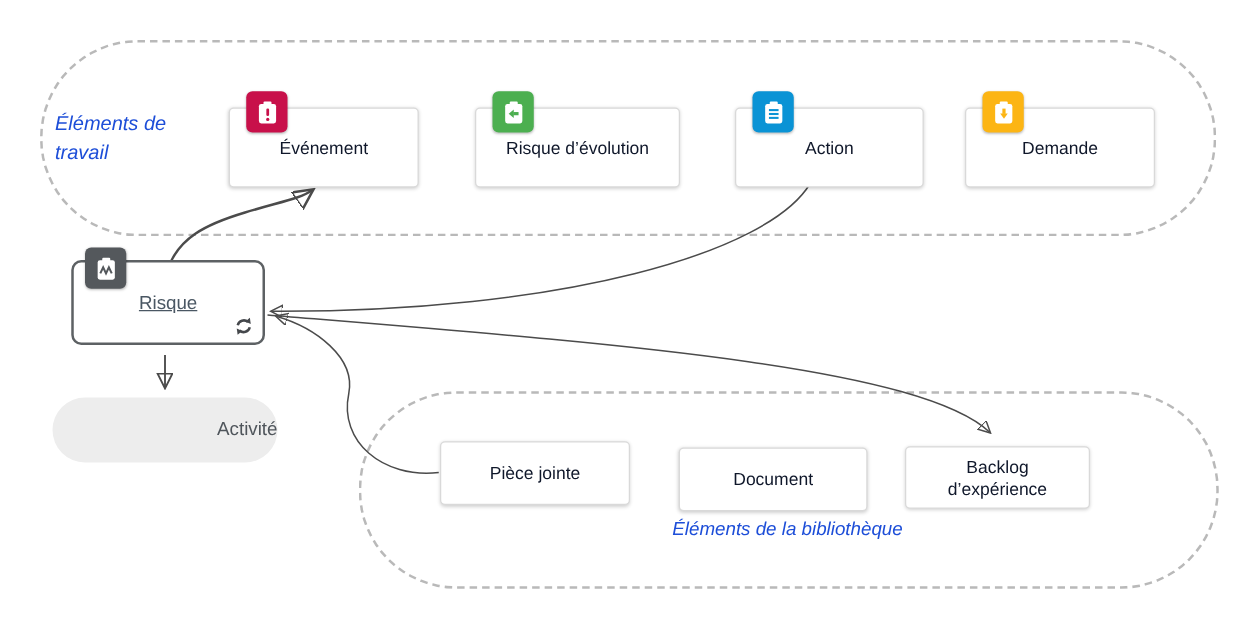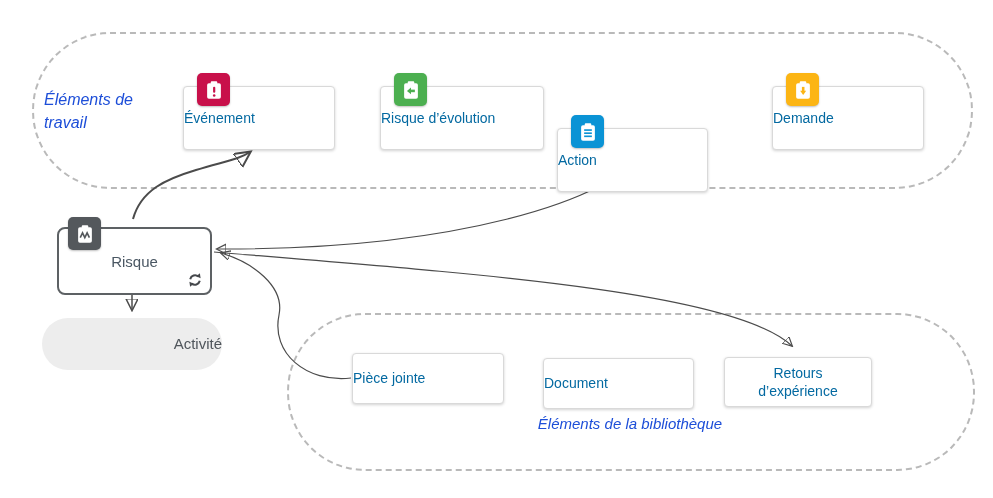--- a/index.html
+++ b/index.html
@@ -9,22 +9,22 @@
   }
   .group{
     position:absolute;border:2px dashed #b9b9b9;border-radius:80px;background:transparent;
   }
   .group-label{
     position:absolute;font-style:italic;color:#1d4ed8;font-size:16px;line-height:1.45;
   }
   .card{
     position:absolute;background:#fff;border:1px solid #d9d9d9;border-radius:4px;
     box-shadow:0 1px 3px rgba(0,0,0,.18);
-    display:flex;align-items:center;text-align:center;
-    color:#0369a1;font-size:14px;z-index:10;line-height:1.3;
+    display:flex;align-items:center;justify-content:center;text-align:center;
+    color:#0f172a;font-size:14px;z-index:10;line-height:1.3;
   }
   .icon-badge{
     position:absolute;width:33px;height:33px;border-radius:5px;left:13px;top:-14px;
     box-shadow:0 1px 2px rgba(0,0,0,.25);
     display:flex;align-items:center;justify-content:center;
   }
   .icon-badge svg{width:22px;height:22px;display:block;}
   .risk-card{
     position:absolute;background:#fff;border:2px solid #5d6164;border-radius:8px;
     display:flex;align-items:center;justify-content:center;
@@ -82,21 +82,21 @@
       <svg viewBox="0 0 24 24">
           <rect x="8.5" y="2.5" width="7" height="4" rx="1" fill="#fff"></rect>
           <rect x="4.5" y="4.5" width="15" height="17" rx="2" fill="#fff"></rect>
           <polygon points="12,9.3 12,16.7 7.6,13" fill="currentColor"></polygon>
           <rect x="11.6" y="11.6" width="4.6" height="2.8" fill="currentColor"></rect>
         </svg>
     </div>
     <span>Risque d’évolution</span>
   </div>
 
-  <div class="card" style="left:557px;top:86px;width:149px;height:62px;margin-top:42px;">
+  <div class="card" style="left:588px;top:86px;width:149px;height:62px;">
     <div class="icon-badge" style="background-color: rgb(10, 147, 213); color: rgb(10, 147, 213);">
       <svg viewBox="0 0 24 24">
           <rect x="8.5" y="2.5" width="7" height="4" rx="1" fill="#fff"></rect>
           <rect x="4.5" y="4.5" width="15" height="17" rx="2" fill="#fff"></rect>
           <rect x="7.8" y="9" width="8.4" height="1.8" fill="currentColor"></rect>
           <rect x="7.8" y="12.4" width="8.4" height="1.8" fill="currentColor"></rect>
           <rect x="7.8" y="15.8" width="8.4" height="1.8" fill="currentColor"></rect>
         </svg>
     </div>
     <span>Action</span>
@@ -107,21 +107,21 @@
       <svg viewBox="0 0 24 24">
           <rect x="8.5" y="2.5" width="7" height="4" rx="1" fill="#fff"></rect>
           <rect x="4.5" y="4.5" width="15" height="17" rx="2" fill="#fff"></rect>
           <rect x="10.8" y="8.6" width="2.8" height="4.6" fill="currentColor"></rect>
           <polygon points="8.9,12.8 15.5,12.8 12.2,17.4" fill="currentColor"></polygon>
         </svg>
     </div>
     <span>Demande</span>
   </div>
 
-  <div class="risk-card" style="left:57px;top:227px;width:151px;height:64px;">
+  <div class="risk-card" style="left:57px;top:208px;width:151px;height:64px;text-decoration:underline;">
     <div class="icon-badge" style="left: 9px; top: -12px; background-color: rgb(84, 88, 92); color: rgb(84, 88, 92);">
       <svg viewBox="0 0 24 24">
           <rect x="8.5" y="2.5" width="7" height="4" rx="1" fill="#fff"></rect>
           <rect x="4.5" y="4.5" width="15" height="17" rx="2" fill="#fff"></rect>
           <polyline points="6.8,16 9.3,10.8 11.8,16 14.3,10.8 16.8,16" stroke="currentColor" stroke-width="1.8" fill="none"></polyline>
         </svg>
     </div>
     <span>Risque</span>
     <div class="sync">
       <svg viewBox="0 0 18 18" width="18" height="18">
@@ -137,16 +137,16 @@
     <span>Activité</span>
   </div>
 
   <div class="card" style="left:352px;top:353px;width:150px;height:49px;">
     <span>Pièce jointe</span>
   </div>
   <div class="card" style="left:543px;top:358px;width:149px;height:49px;">
     <span>Document</span>
   </div>
   <div class="card" style="left:724px;top:357px;width:148px;height:50px;padding:0 18px;box-sizing:border-box;">
-    <span>Retours d’expérience</span>
+    <span>Backlog d’expérience</span>
   </div>
 
 </div>
 
 </body></html>

